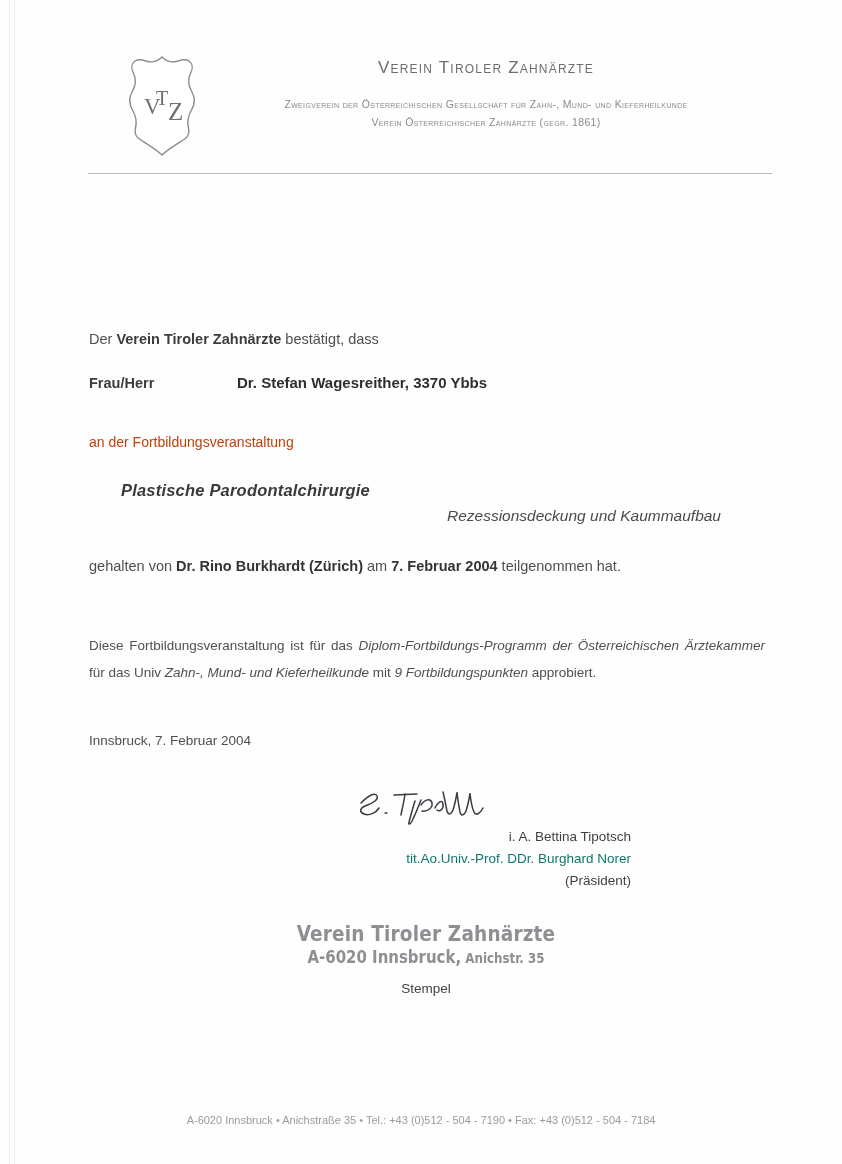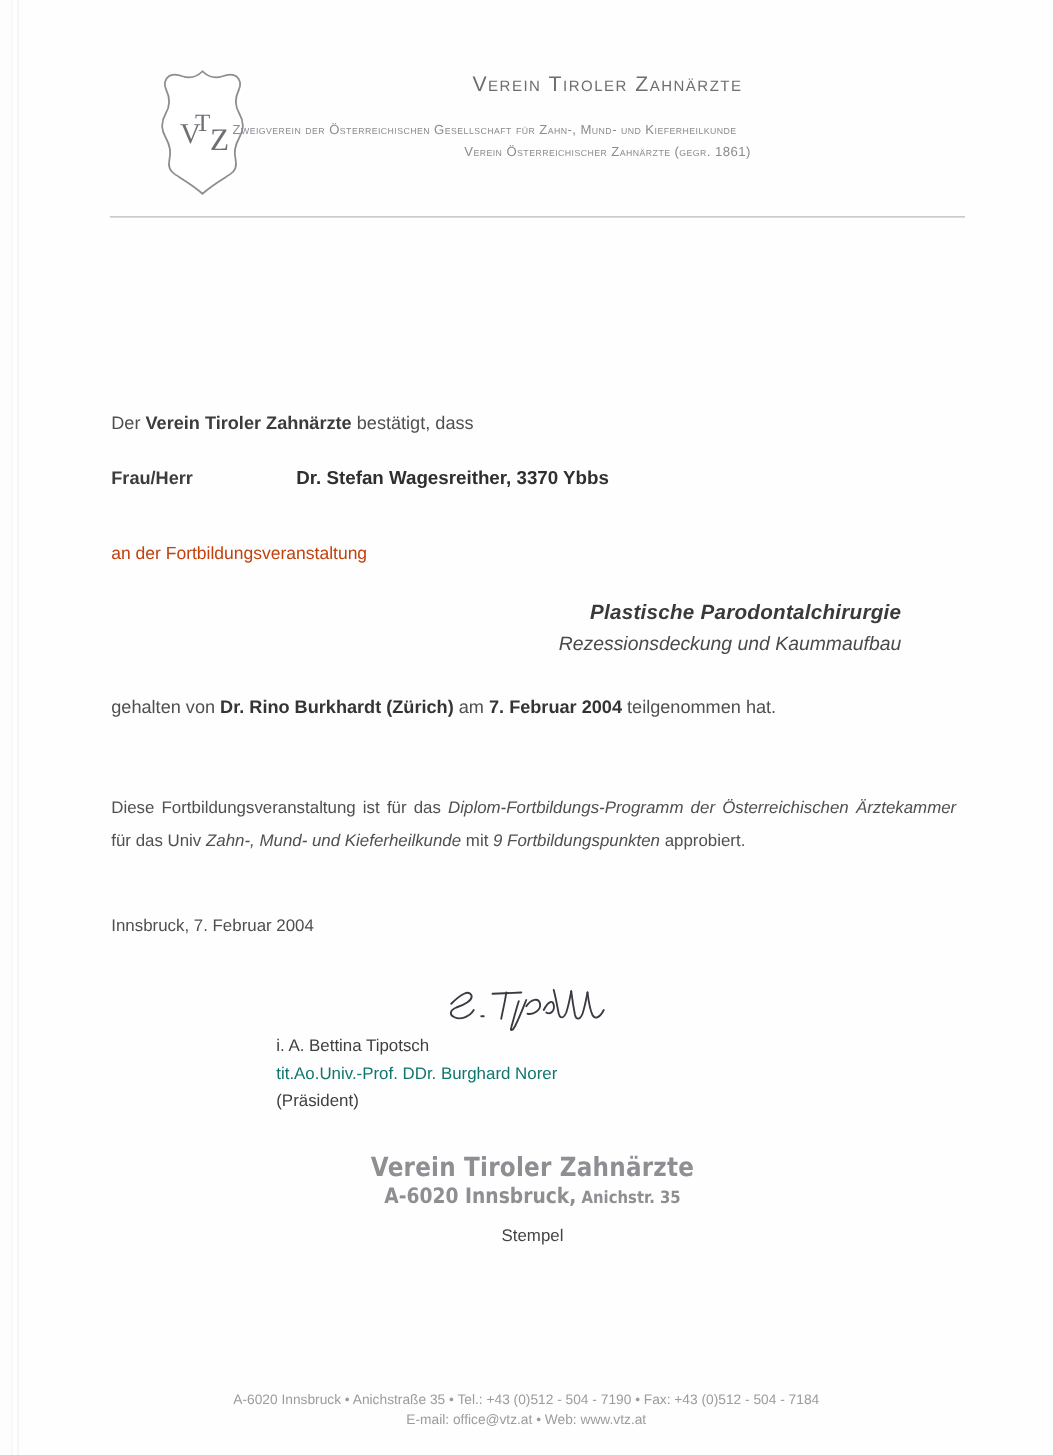--- a/index.html
+++ b/index.html
@@ -65,21 +65,21 @@
     letter-spacing: 1.2px;
     color: #6d6d72;
     font-variant: small-caps;
     white-space: nowrap;
   }
   .org-sub1 {
     position: absolute;
     left: 186px;
     top: 98px;
     width: 600px;
-    text-align: left;
+    text-align: center;
     font-size: 10.5px;
     letter-spacing: 0.35px;
     color: #8a8a90;
     font-variant: small-caps;
     white-space: nowrap;
   }
   .org-sub2 {
     position: absolute;
     left: 200px;
     top: 116px;
@@ -144,21 +144,21 @@
     font-size: 14px;
     color: #c2410c;
     white-space: nowrap;
   }
 
   .course-title {
     position: absolute;
     left: 121px;
     top: 481px;
     width: 600px;
-    text-align: right;
+    text-align: left;
     font-size: 16.5px;
     font-weight: bold;
     font-style: italic;
     color: #3a3a3a;
     letter-spacing: 0.2px;
   }
   .course-subtitle {
     position: absolute;
     left: 121px;
     top: 507px;
@@ -200,21 +200,21 @@
     color: #4f4f4f;
     white-space: nowrap;
   }
 
   
   .signature-block {
     position: absolute;
     left: 221px;
     top: 775px;
     width: 410px;
-    text-align: left;
+    text-align: right;
   }
   .signature-mark {
     height: 52px;
     position: relative;
   }
   .signature-mark svg {
     position: absolute;
     left: 128px;
     top: 0;
   }
@@ -364,16 +364,15 @@
   </div>
 
   <div class="stamp">
     <div class="stamp-line1">Verein Tiroler Zahnärzte</div>
     <div class="stamp-line2"><span>A-6020 Innsbruck,</span><span class="small"> Anichstr. 35</span></div>
     <div class="stamp-caption">Stempel</div>
   </div>
 
   <div class="footer">
     <div>A-6020 Innsbruck • Anichstraße 35 • Tel.: +43 (0)512 - 504 - 7190 • Fax: +43 (0)512 - 504 - 7184</div>
-    <div>E-mail: office@vtz.at • Web: www.vtz.at</div>
   </div>
 
 </div>
 
 </body></html>

